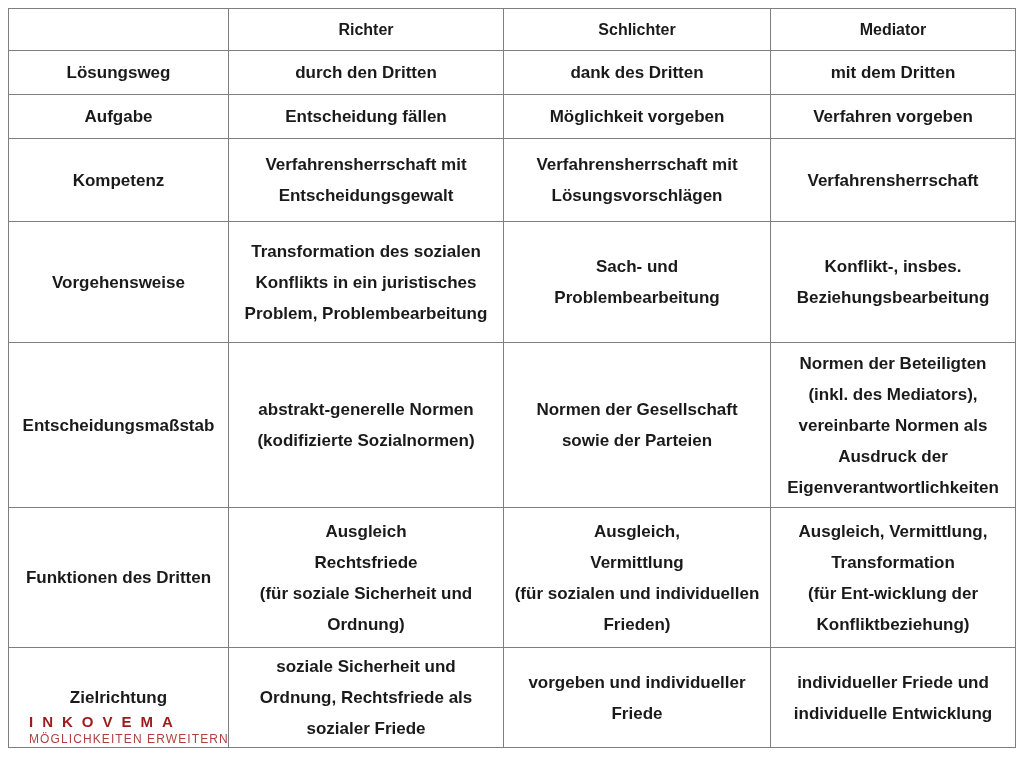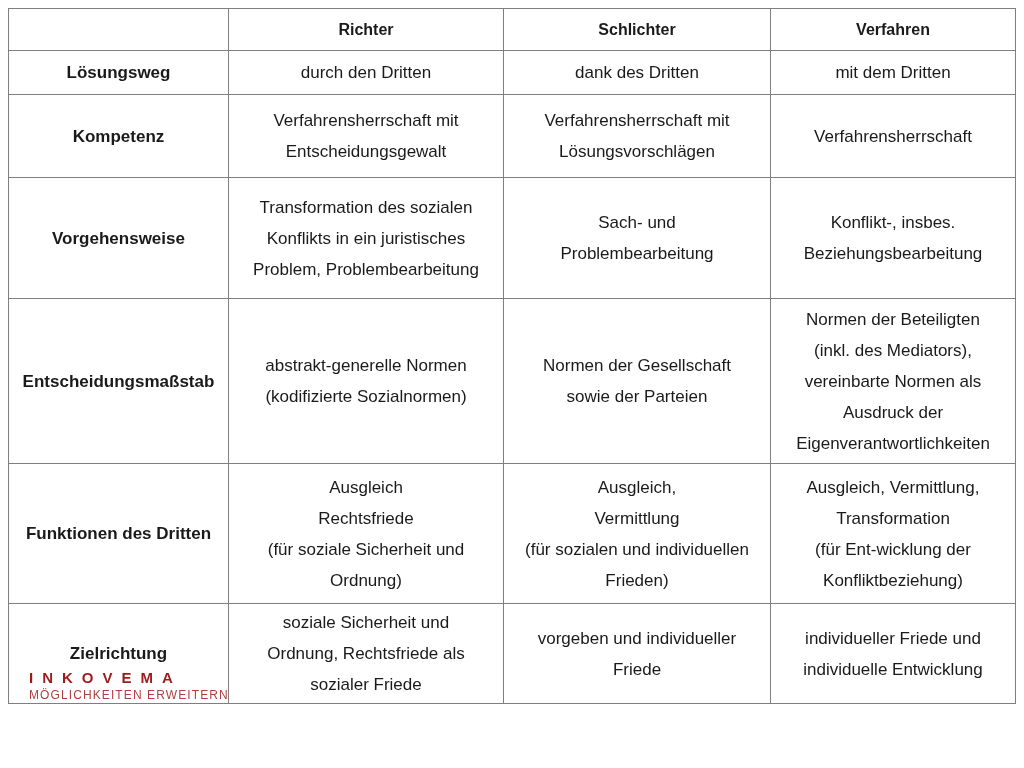--- a/index.html
+++ b/index.html
@@ -19,21 +19,21 @@
     margin: 8px 0 0 8px;
   }
   .cmp th, .cmp td {
     border: 1px solid #7f7f7f;
     text-align: center;
     vertical-align: middle;
     font-size: 17px;
     line-height: 31px;
     padding: 2px 3px;
     white-space: pre-line;
-    font-weight: normal;
+    font-weight: bold;
     overflow: hidden;
   }
   .cmp thead th {
     font-weight: bold;
     font-size: 16px;
     white-space: nowrap;
   }
   .cmp th.rowlabel {
     font-weight: bold;
     font-size: 17px;
@@ -79,29 +79,35 @@
     <col style="width:220px">
     <col style="width:275px">
     <col style="width:267px">
     <col style="width:245px">
   </colgroup>
   <thead>
     <tr class="r-head">
       <th></th>
       <th>Richter</th>
       <th>Schlichter</th>
-      <th>Verfahren</th>
+      <th>Mediator</th>
     </tr>
   </thead>
   <tbody>
     <tr class="r-1">
       <th class="rowlabel">Lösungsweg</th>
       <td>durch den Dritten</td>
       <td>dank des Dritten</td>
       <td>mit dem Dritten</td>
+    </tr>
+    <tr class="r-2">
+      <th class="rowlabel">Aufgabe</th>
+      <td>Entscheidung fällen</td>
+      <td>Möglichkeit vorgeben</td>
+      <td>Verfahren vorgeben</td>
     </tr>
     <tr class="r-3">
       <th class="rowlabel">Kompetenz</th>
       <td>Verfahrensherrschaft mit
 Entscheidungsgewalt</td>
       <td>Verfahrensherrschaft mit
 Lösungsvorschlägen</td>
       <td>Verfahrensherrschaft</td>
     </tr>
     <tr class="r-4">

